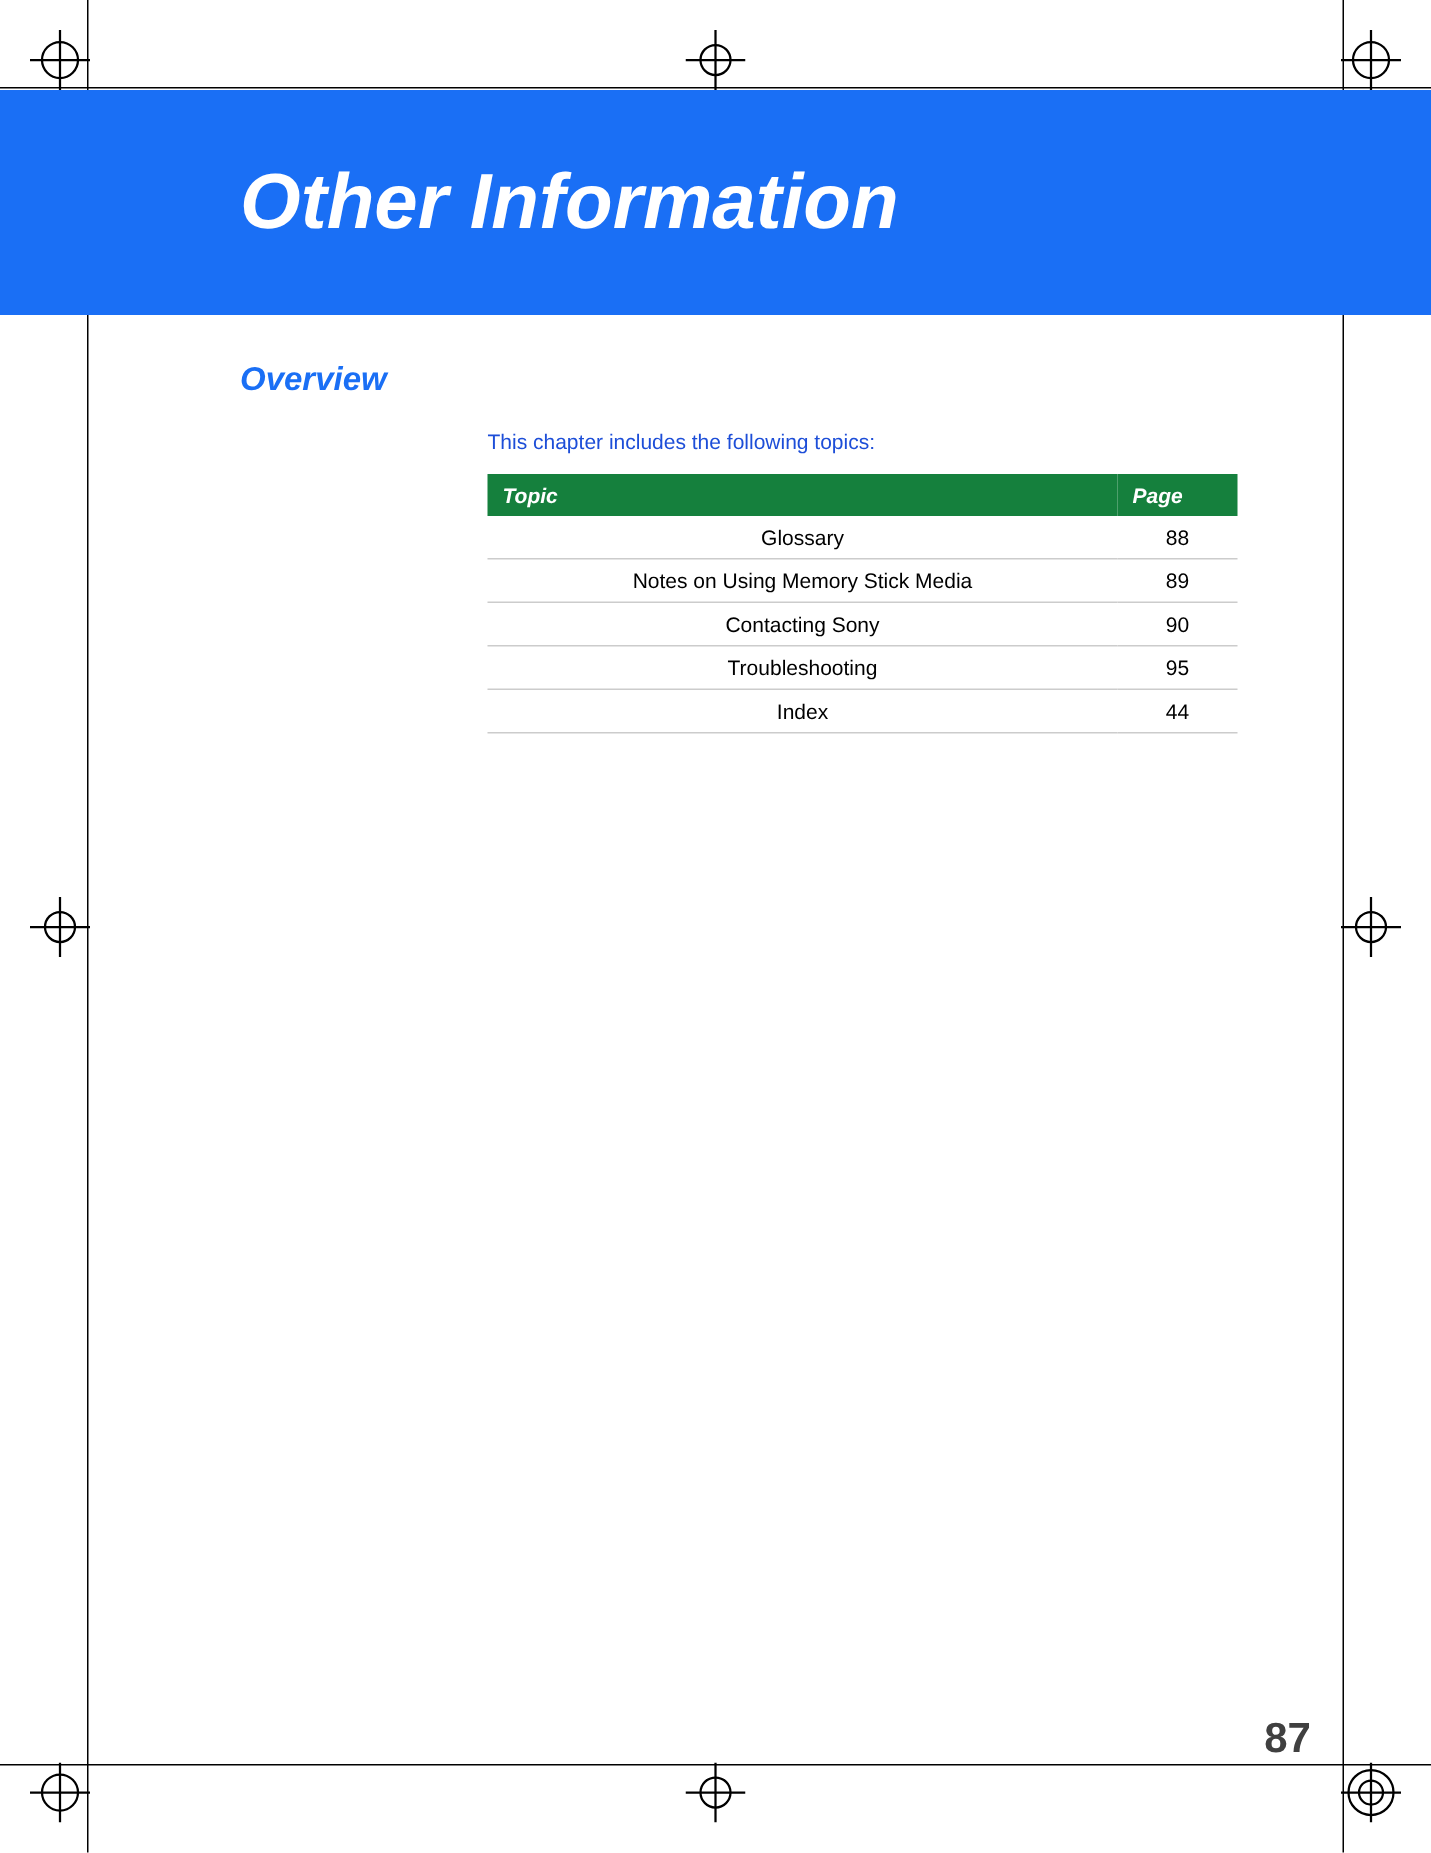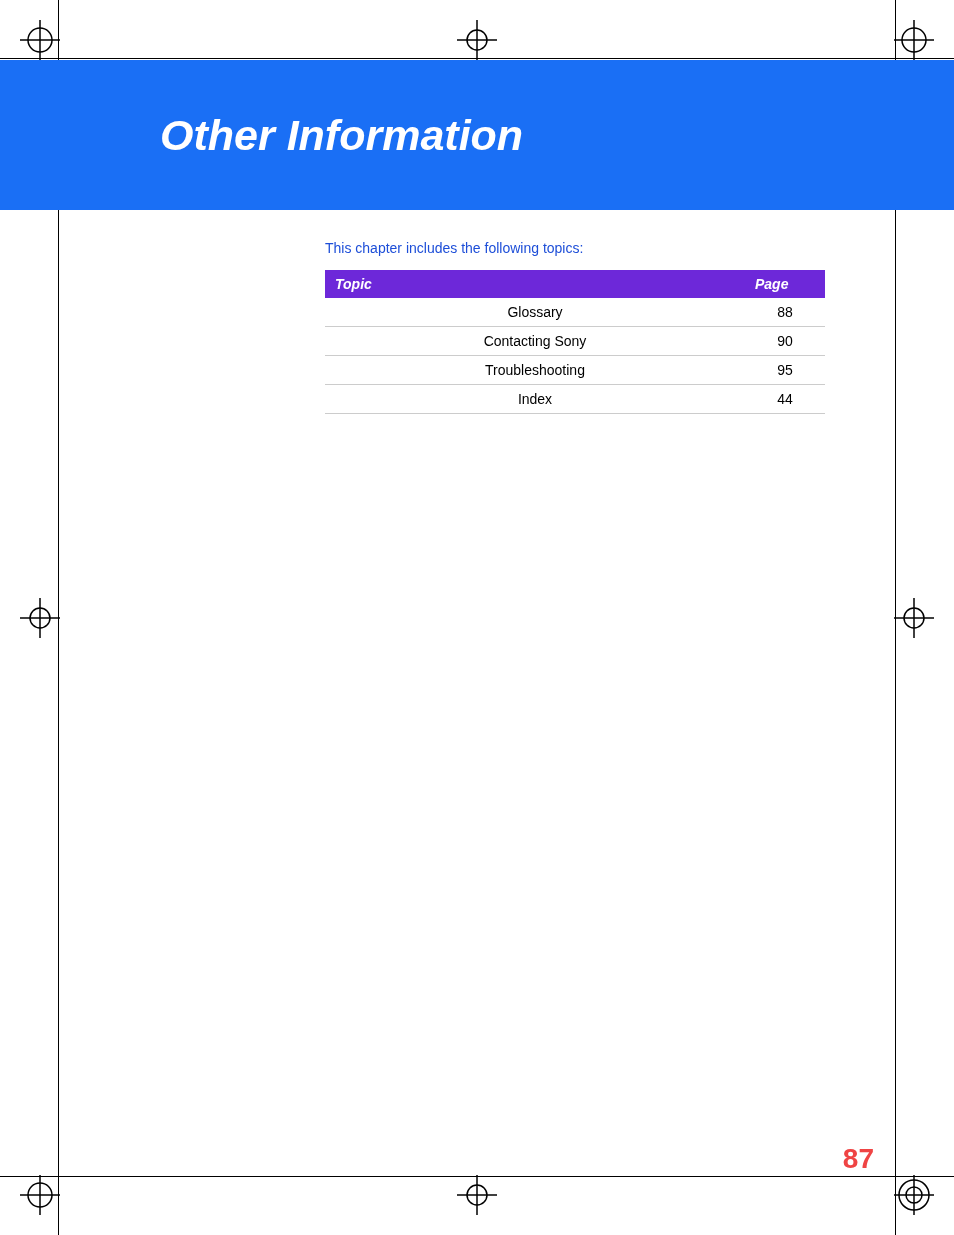--- a/index.html
+++ b/index.html
@@ -50,21 +50,21 @@
       right: 0;
       height: 150px;
       background-color: #1a6ff5;
       display: flex;
       align-items: center;
       padding-left: 160px;
     }
 
     .header-title {
       color: #ffffff;
-      font-size: 43px;
+      font-size: 52px;
       font-weight: bold;
       font-style: italic;
       font-family: Arial, Helvetica, sans-serif;
     }
 
     
     .content-area {
       position: absolute;
       top: 240px;
       left: 160px;
@@ -93,21 +93,21 @@
     
     .topics-table {
       margin-left: 165px;
       width: 500px;
       border-collapse: collapse;
       font-size: 14px;
       font-family: Arial, Helvetica, sans-serif;
     }
 
     .topics-table thead tr {
-      background-color: #6d28d9;
+      background-color: #15803d;
       color: #ffffff;
     }
 
     .topics-table thead th {
       padding: 6px 10px;
       font-style: italic;
       font-weight: bold;
       text-align: left;
     }
 
@@ -134,21 +134,21 @@
     }
 
     
     .page-number {
       position: absolute;
       bottom: 60px;
       right: 80px;
       font-size: 28px;
       font-weight: bold;
       font-family: Arial, Helvetica, sans-serif;
-      color: #ef4444;
+      color: #404040;
     }
 
     
     .crosshair-circle {
       fill: none;
       stroke: #000;
       stroke-width: 1.5;
     }
     .crosshair-line {
       stroke: #000;
@@ -265,36 +265,41 @@
     <line class="crosshair-line" x1="0" y1="20" x2="40" y2="20"></line>
   </svg>
 </div>
 
 <div class="header-banner">
   <h1 class="header-title">Other Information</h1>
 </div>
 
 <div class="content-area">
 
+  <h2 class="section-heading">Overview</h2>
 
   <p class="intro-text">This chapter includes the following topics:</p>
 
   <table class="topics-table">
     <thead>
       <tr>
         <th>Topic</th>
         <th class="page-col">Page</th>
       </tr>
     </thead>
     <tbody id="table-body">
     <tr>
           <td>Glossary</td>
           <td class="page-num">88</td>
         </tr>
         <tr>
+          <td>Notes on Using Memory Stick Media</td>
+          <td class="page-num">89</td>
+        </tr>
+        <tr>
           <td>Contacting Sony</td>
           <td class="page-num">90</td>
         </tr>
         <tr>
           <td>Troubleshooting</td>
           <td class="page-num">95</td>
         </tr>
         <tr>
           <td>Index</td>
           <td class="page-num">44</td>

